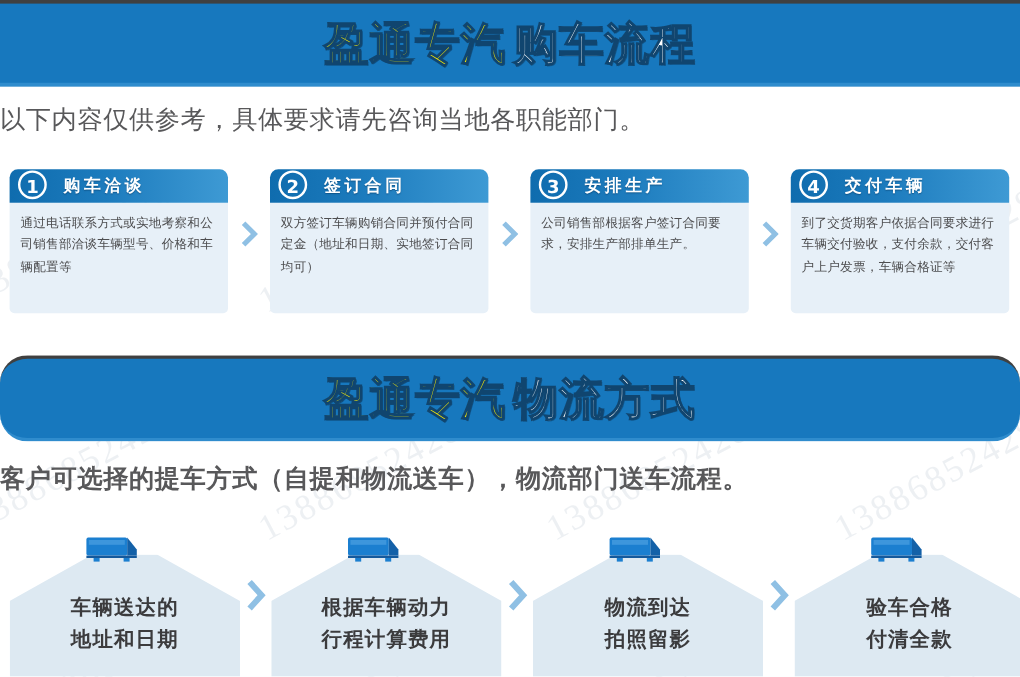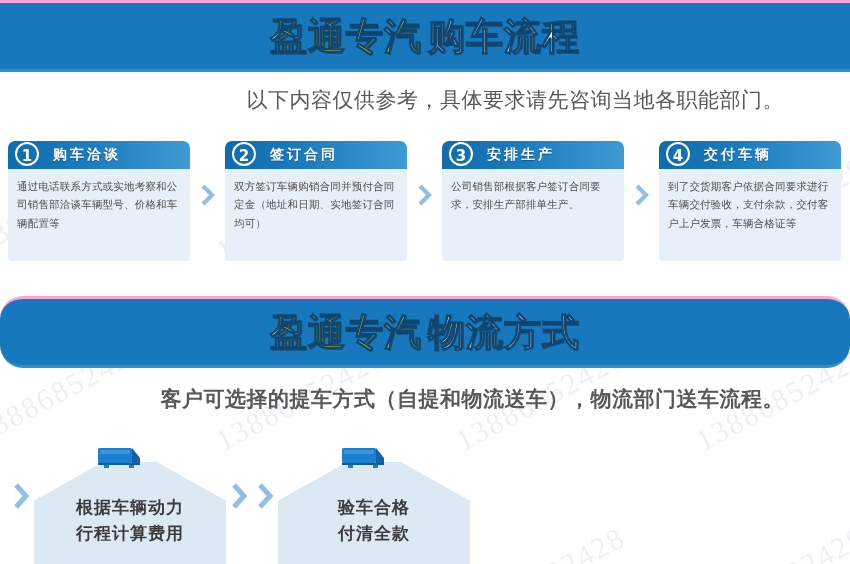--- a/index.html
+++ b/index.html
@@ -35,21 +35,21 @@
     color: rgba(140,160,180,0.16);
   }
   .wm.on-blue { color: rgba(255,255,255,0.13); }
 
   
   .banner {
     position: absolute;
     left: 0;
     width: 850px;
     background: #1778be;
-    border-top: 3px solid #f9a8d4;
+    border-top: 3px solid #404040;
     border-bottom: 3px solid #2f8ccd;
     box-sizing: border-box;
     overflow: hidden;
     z-index: 6;
   }
   #banner-1 { top: 0; height: 72px; }
   #banner-2 { top: 296px; height: 72px; border-radius: 23px; }
 
   .banner-inner {
     position: relative;
@@ -78,21 +78,21 @@
     -webkit-text-stroke: 1.2px #10456f;
     text-shadow: 1px 1px 0 rgba(10,50,85,0.45);
     margin-left: 6px;
   }
 
   
   .subtitle {
     position: absolute;
     left: 0;
     width: 784px;
-    text-align: right;
+    text-align: left;
     font-family: "DejaVu Sans", "Liberation Sans", sans-serif;
     font-size: 21px;
     color: #58585a;
     letter-spacing: 0.5px;
     z-index: 6;
   }
   #subtitle-1 { top: 86px; }
   #subtitle-2 { top: 385px; font-weight: bold; }
 
   
@@ -325,65 +325,95 @@
     </div>
   </div>
 </div>
 
 <div class="subtitle" id="subtitle-2">客户可选择的提车方式（自提和物流送车），物流部门送车流程。</div>
 
 <div class="logi-row">
 
   <div class="pad-left"></div>
 
-
-  <div class="logi-arrow">
-    <svg class="chev-lg" viewBox="0 0 19 28">
-      <polyline points="4,3 14,14 4,25" fill="none" stroke="#8fc0e4" stroke-width="5"></polyline>
-    </svg>
-  </div>
-
   <div class="logi-card">
     <div class="logi-shape"></div>
     <svg class="logi-truck" viewBox="0 0 56 30">
       <rect x="2" y="4" width="34" height="15" rx="1.5" fill="#1b7fd0"></rect>
       <rect x="4" y="6" width="30" height="4" fill="#3d96dc"></rect>
       <path d="M36 4 L44 14 L44 19 L36 19 Z" fill="#1461a8"></path>
       <rect x="2" y="19" width="42" height="2" fill="#14599c"></rect>
       <rect x="8" y="21" width="5" height="3" fill="#1b7fd0"></rect>
       <rect x="33" y="21" width="5" height="3" fill="#1b7fd0"></rect>
     </svg>
     <div class="logi-text">
-      <div>根据车辆动力</div>
-      <div>行程计算费用</div>
-    </div>
-  </div>
-
-  <div class="logi-arrow">
-    <svg class="chev-lg" viewBox="0 0 19 28">
-      <polyline points="4,3 14,14 4,25" fill="none" stroke="#8fc0e4" stroke-width="5"></polyline>
-    </svg>
-  </div>
-
+      <div>车辆送达的</div>
+      <div>地址和日期</div>
+    </div>
+  </div>
 
   <div class="logi-arrow">
     <svg class="chev-lg" viewBox="0 0 19 28">
       <polyline points="4,3 14,14 4,25" fill="none" stroke="#8fc0e4" stroke-width="5"></polyline>
     </svg>
   </div>
 
   <div class="logi-card">
     <div class="logi-shape"></div>
     <svg class="logi-truck" viewBox="0 0 56 30">
       <rect x="2" y="4" width="34" height="15" rx="1.5" fill="#1b7fd0"></rect>
       <rect x="4" y="6" width="30" height="4" fill="#3d96dc"></rect>
       <path d="M36 4 L44 14 L44 19 L36 19 Z" fill="#1461a8"></path>
       <rect x="2" y="19" width="42" height="2" fill="#14599c"></rect>
       <rect x="8" y="21" width="5" height="3" fill="#1b7fd0"></rect>
       <rect x="33" y="21" width="5" height="3" fill="#1b7fd0"></rect>
     </svg>
     <div class="logi-text">
+      <div>根据车辆动力</div>
+      <div>行程计算费用</div>
+    </div>
+  </div>
+
+  <div class="logi-arrow">
+    <svg class="chev-lg" viewBox="0 0 19 28">
+      <polyline points="4,3 14,14 4,25" fill="none" stroke="#8fc0e4" stroke-width="5"></polyline>
+    </svg>
+  </div>
+
+  <div class="logi-card">
+    <div class="logi-shape"></div>
+    <svg class="logi-truck" viewBox="0 0 56 30">
+      <rect x="2" y="4" width="34" height="15" rx="1.5" fill="#1b7fd0"></rect>
+      <rect x="4" y="6" width="30" height="4" fill="#3d96dc"></rect>
+      <path d="M36 4 L44 14 L44 19 L36 19 Z" fill="#1461a8"></path>
+      <rect x="2" y="19" width="42" height="2" fill="#14599c"></rect>
+      <rect x="8" y="21" width="5" height="3" fill="#1b7fd0"></rect>
+      <rect x="33" y="21" width="5" height="3" fill="#1b7fd0"></rect>
+    </svg>
+    <div class="logi-text">
+      <div>物流到达</div>
+      <div>拍照留影</div>
+    </div>
+  </div>
+
+  <div class="logi-arrow">
+    <svg class="chev-lg" viewBox="0 0 19 28">
+      <polyline points="4,3 14,14 4,25" fill="none" stroke="#8fc0e4" stroke-width="5"></polyline>
+    </svg>
+  </div>
+
+  <div class="logi-card">
+    <div class="logi-shape"></div>
+    <svg class="logi-truck" viewBox="0 0 56 30">
+      <rect x="2" y="4" width="34" height="15" rx="1.5" fill="#1b7fd0"></rect>
+      <rect x="4" y="6" width="30" height="4" fill="#3d96dc"></rect>
+      <path d="M36 4 L44 14 L44 19 L36 19 Z" fill="#1461a8"></path>
+      <rect x="2" y="19" width="42" height="2" fill="#14599c"></rect>
+      <rect x="8" y="21" width="5" height="3" fill="#1b7fd0"></rect>
+      <rect x="33" y="21" width="5" height="3" fill="#1b7fd0"></rect>
+    </svg>
+    <div class="logi-text">
       <div>验车合格</div>
       <div>付清全款</div>
     </div>
   </div>
 
 </div>
 
 </body></html>

